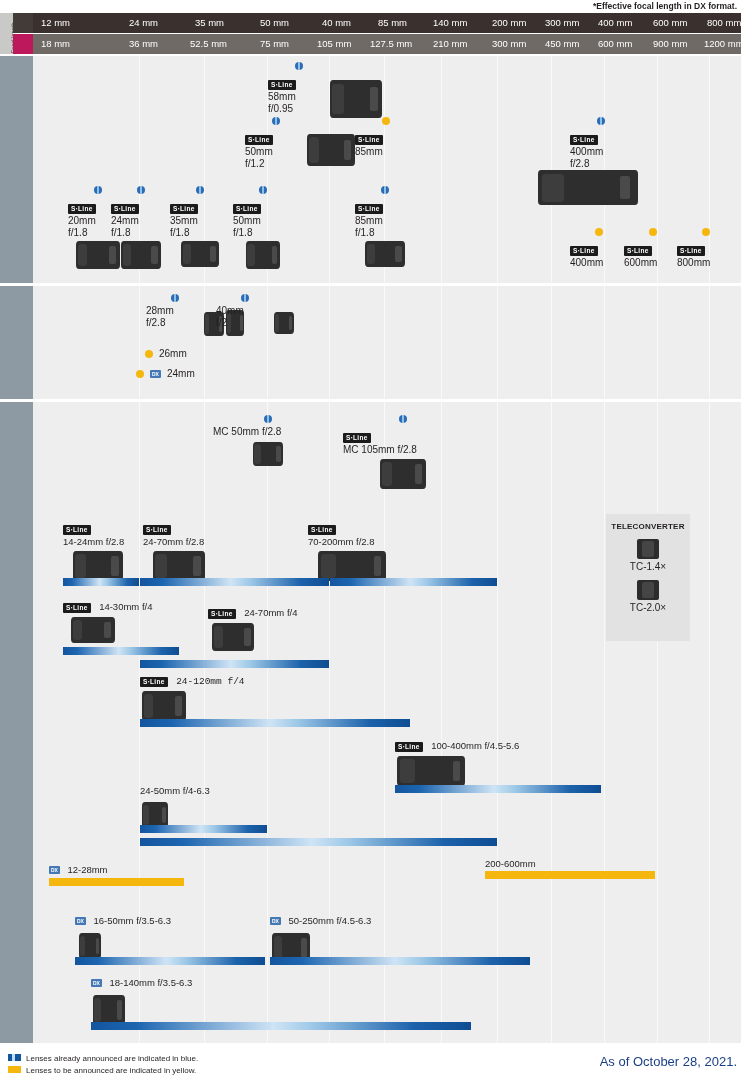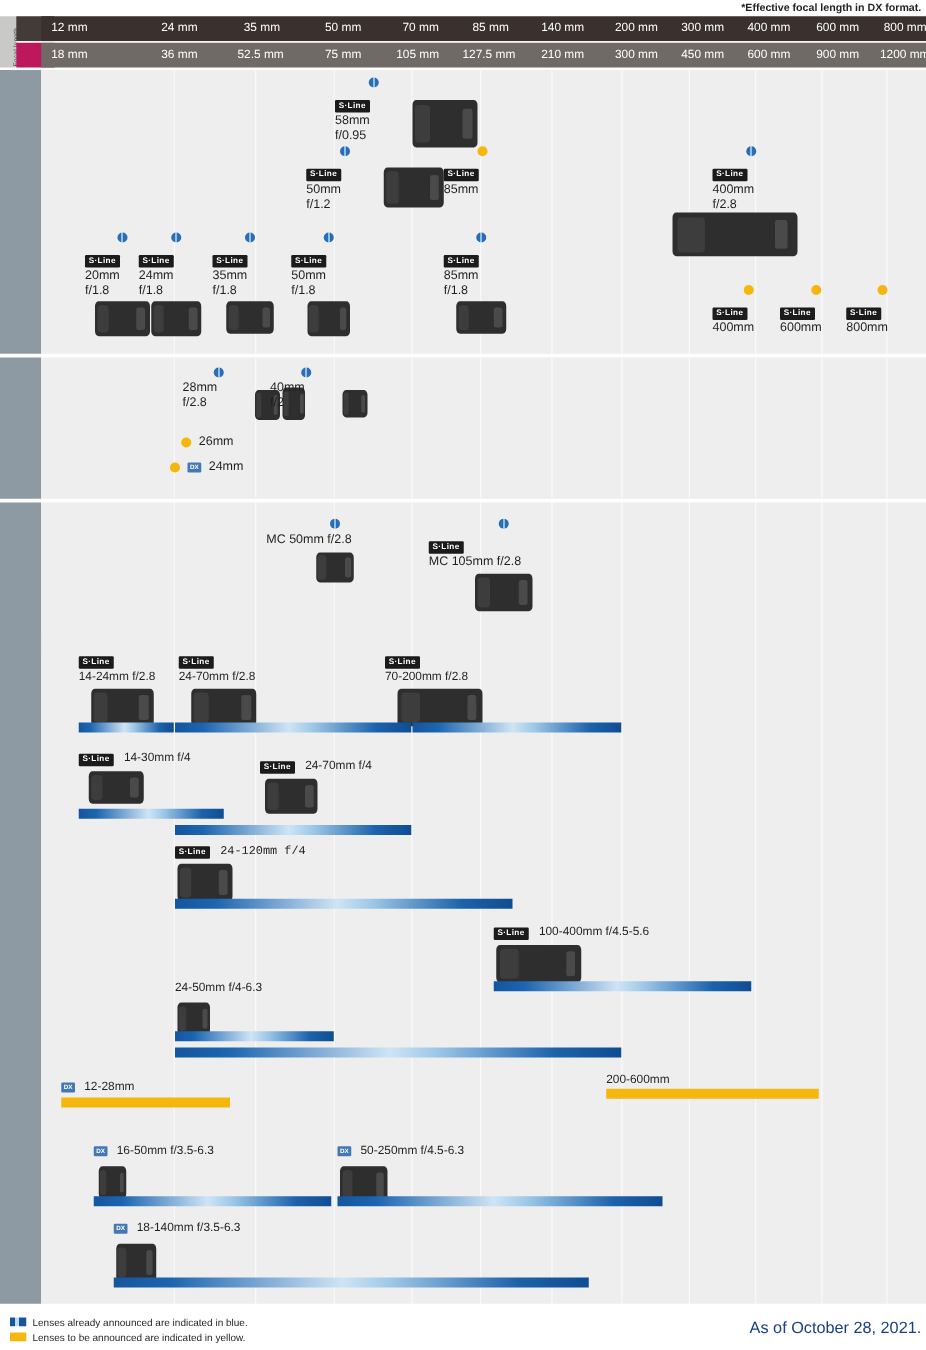--- a/index.html
+++ b/index.html
@@ -159,21 +159,21 @@
   </div>
 
   <div class="hdr-rowlbl fx">FX</div>
   <div class="hdr-rowlbl dx">DX*</div>
 
   <div class="hdr-row fx">
     <div class="cell" style="left:8px">12 mm</div>
     <div class="cell" style="left:96px">24 mm</div>
     <div class="cell" style="left:162px">35 mm</div>
     <div class="cell" style="left:227px">50 mm</div>
-    <div class="cell" style="left:289px">70 mm</div>
+    <div class="cell" style="left:289px">40 mm</div>
     <div class="cell" style="left:345px">85 mm</div>
     <div class="cell" style="left:400px">140 mm</div>
     <div class="cell" style="left:459px">200 mm</div>
     <div class="cell" style="left:512px">300 mm</div>
     <div class="cell" style="left:565px">400 mm</div>
     <div class="cell" style="left:620px">600 mm</div>
     <div class="cell" style="left:674px">800 mm</div>
   </div>
 
   <div class="hdr-row dx">
@@ -464,20 +464,27 @@
     <div class="bar blue" style="left:42px;  top:452px; width:190px;"></div>
     <div class="bar blue" style="left:237px; top:452px; width:260px;"></div>
 
     <div style="position:absolute;left:58px;top:467px;white-space:nowrap;">
       <span class="dxbadge">DX</span>
       <span class="lbl-sm" style="margin-left:3px;">18-140mm f/3.5-6.3</span>
       <div class="lens" style="width:32px;height:30px;margin:5px 0 0 2px;"></div>
     </div>
     <div class="bar blue" style="left:58px; top:517px; width:380px;"></div>
 
+    <div class="tc-box" style="left:572px; top:8px; width:86px; height:129px;">
+      <div class="tc-title">TELECONVERTER</div>
+      <div class="tc-lens"></div>
+      <div class="tc-label">TC-1.4×</div>
+      <div class="tc-lens"></div>
+      <div class="tc-label">TC-2.0×</div>
+    </div>
   </div>
 </div>
 
 <div class="footer">
   <div class="legend-sw blue" style="left:8px; top:8px;"></div>
   <div class="legend-row" style="left:26px; top:7px;">Lenses already announced are indicated in blue.</div>
   <div class="legend-sw yellow" style="left:8px; top:20px;"></div>
   <div class="legend-row" style="left:26px; top:19px;">Lenses to be announced are indicated in yellow.</div>
   <div class="asof">As of October 28, 2021.</div>
 </div>

